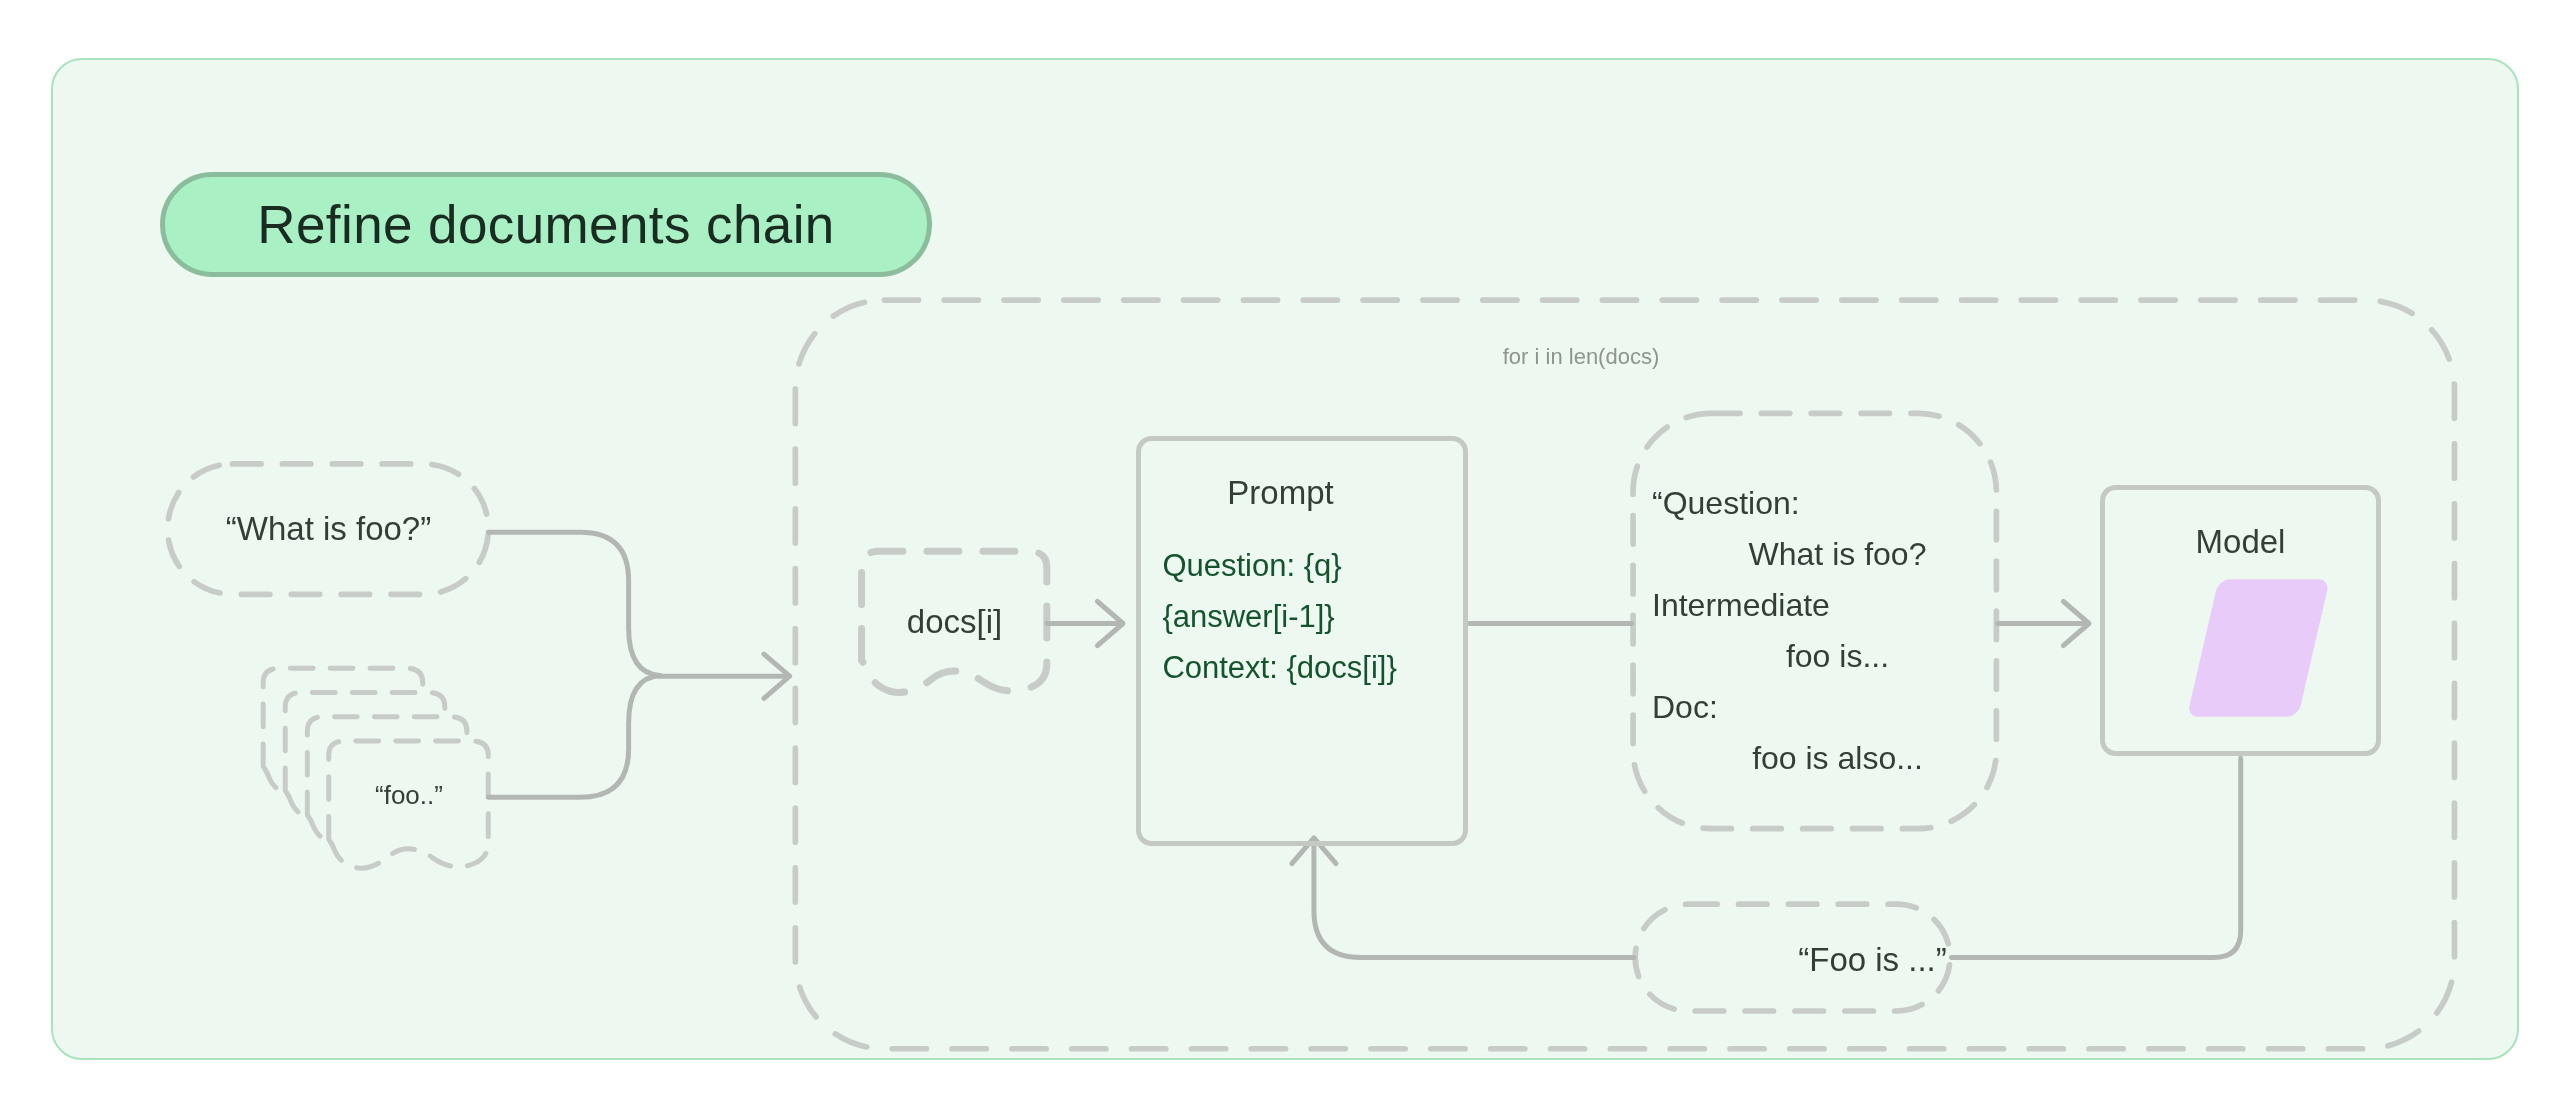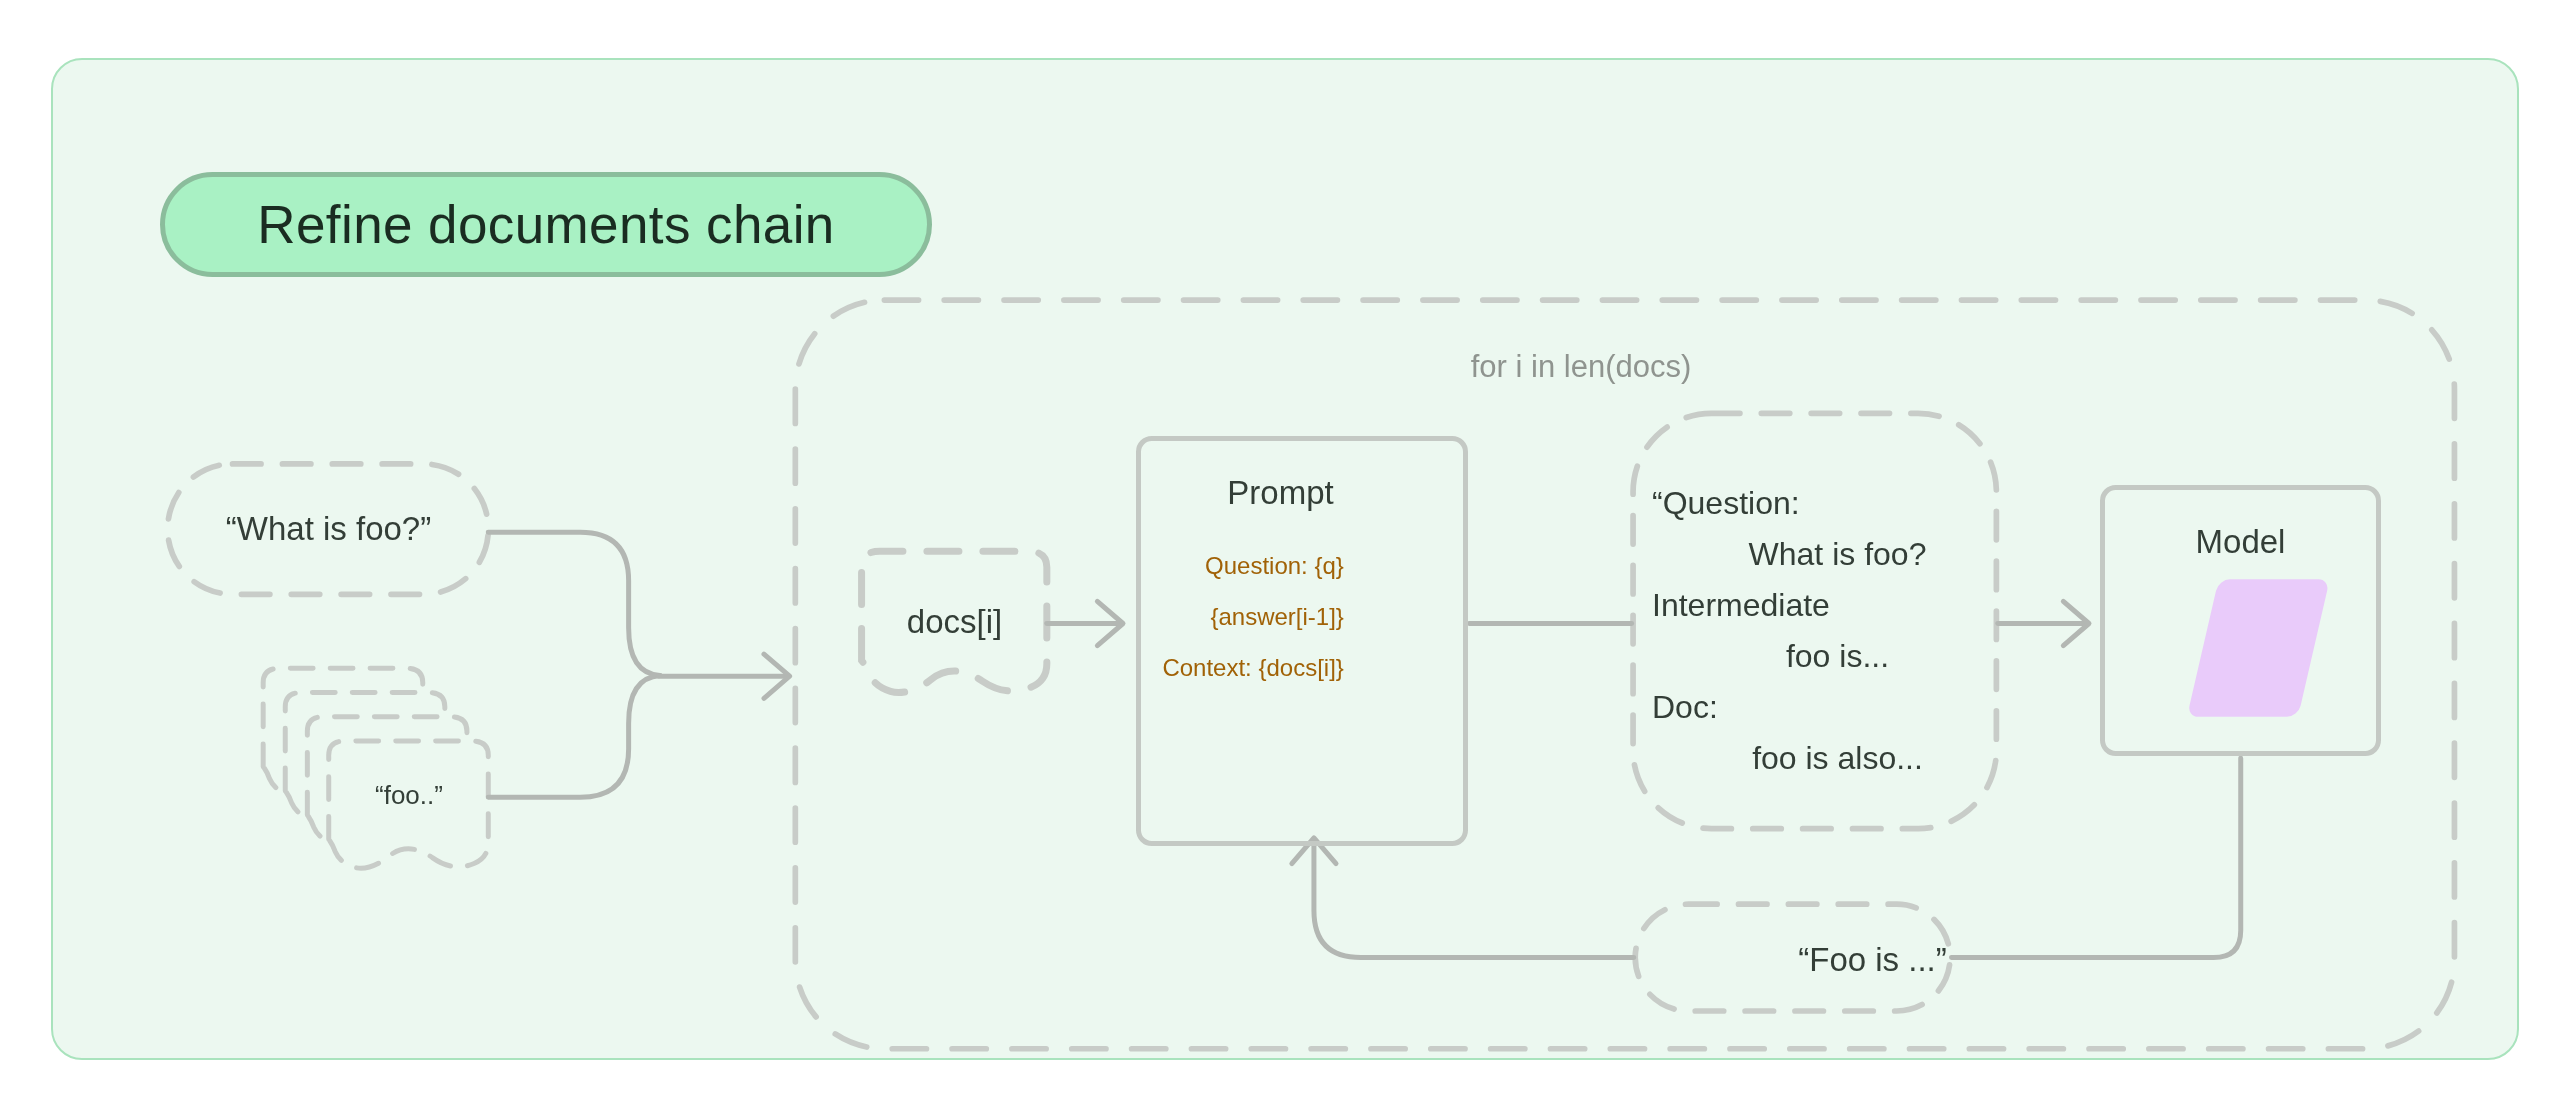--- a/index.html
+++ b/index.html
@@ -32,36 +32,36 @@
     font-size: 53px; color: #1a2c21; letter-spacing: 0.4px;
   }
 
   svg.canvas { position: absolute; left: 0; top: 0; z-index: 1; }
 
   .txt { position: absolute; z-index: 2; }
   .center { text-align: center; }
   .dark { color: #333e37; }
   .gray { color: #8f948f; }
 
-  .loop-label { left: 1348px; top: 280px; width: 360px; font-size: 31px; line-height: 34px; margin-top: 10px; }
+  .loop-label { left: 1348px; top: 280px; width: 360px; font-size: 22px; line-height: 34px; }
   .q-input-label { left: 115px; top: 447px; width: 321px; font-size: 33px; line-height: 43px; }
   .docs-input-label { left: 276px; top: 714px; width: 160px; font-size: 26px; line-height: 43px; }
   .doc-item-label { left: 809px; top: 540px; width: 185px; font-size: 33px; line-height: 43px; }
   .answer-label { left: 1662px; top: 878px; width: 315px; font-size: 33px; line-height: 43px; }
 
   .solidbox {
     position: absolute; z-index: 2;
     border: 5px solid #c4c9c4; border-radius: 15.7px;
     box-sizing: border-box; background: transparent;
   }
   .promptbox { left: 1083px; top: 376px; width: 332px; height: 410px; }
   .modelbox  { left: 2047px; top: 425px; width: 281px; height: 271px; }
 
   .prompt-title { position: absolute; top: 29px; left: 0; right: 43px; text-align: center; font-size: 33px; line-height: 46px; color: #333e37; }
-  .prompt-body  { position: absolute; top: 99px; left: 21.4px; font-size: 24px; line-height: 51px; color: #a16207; text-align: right; }
+  .prompt-body  { position: absolute; top: 99px; left: 21.4px; font-size: 31px; line-height: 51px; color: #14532d; }
   .model-title  { position: absolute; top: 30px; left: 0; right: 0; text-align: center; font-size: 33px; line-height: 43px; color: #333e37; }
 
   .output-block { left: 1599px; top: 385px; width: 335px; font-size: 32px; line-height: 51px; color: #333e37; margin-top: 33px; }
   .output-block .ind { padding-left: 36px; text-align: center; }
 </style>
 </head>
 <body>
 
 <div id="root">
   <div class="panel">

